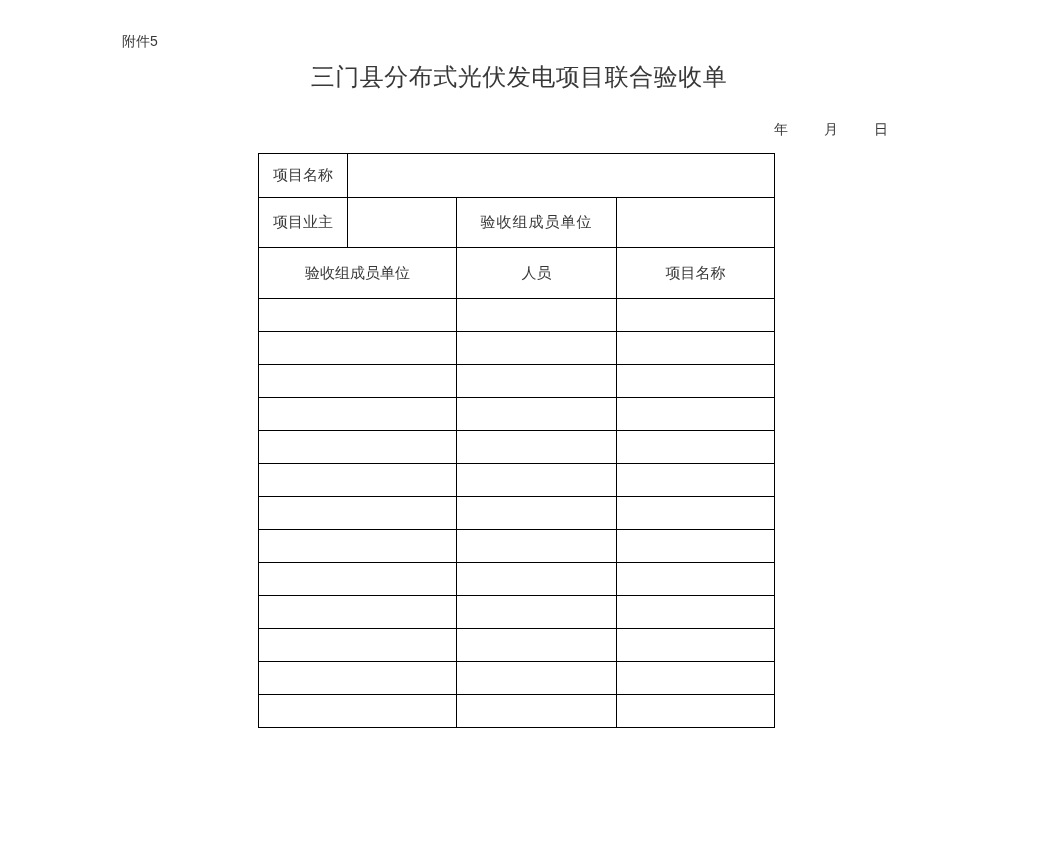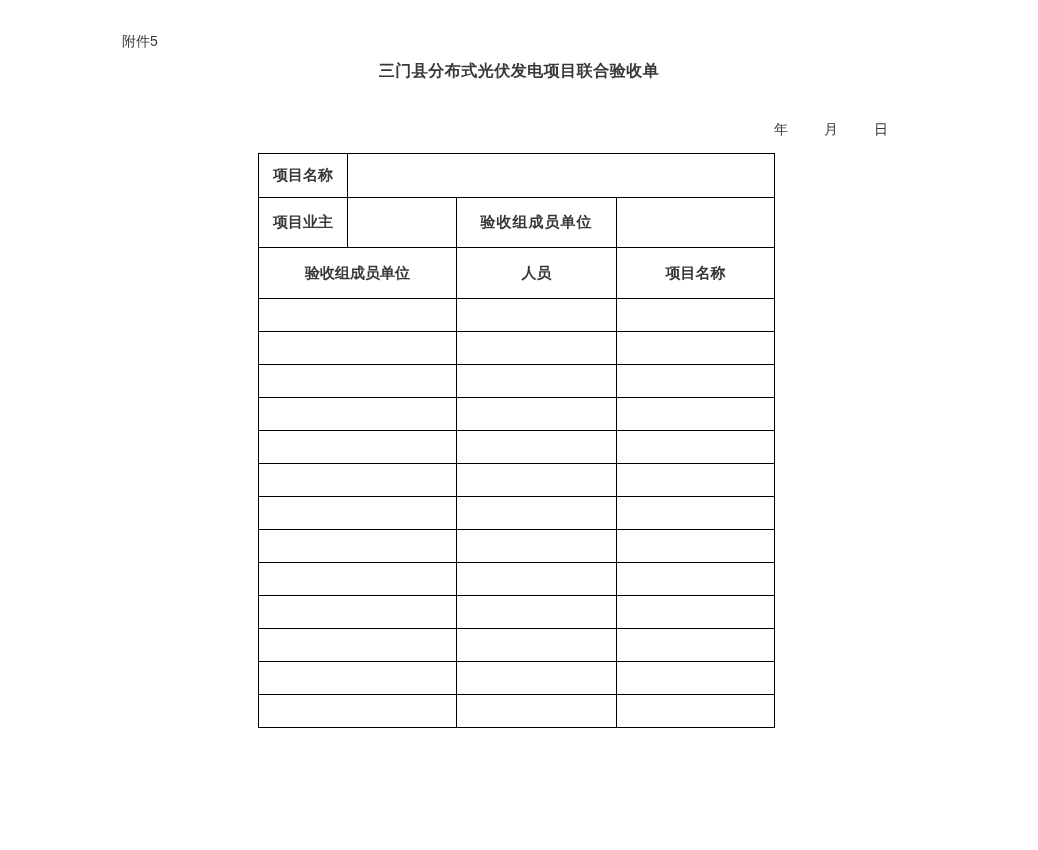--- a/index.html
+++ b/index.html
@@ -21,43 +21,42 @@
     font-size: 14px;
     color: #383838;
   }
   .doc-title {
     position: absolute;
     left: 0;
     top: 61px;
     width: 100%;
     margin: 0;
     text-align: center;
-    font-size: 16px;
-    font-weight: bold;
+    font-size: 24px;
+    font-weight: normal;
     color: #383838;
     letter-spacing: 0.5px;
   }
   .date-line {
     position: absolute;
     left: 774px;
     top: 121px;
     width: 114px;
     display: flex;
     justify-content: space-between;
     font-size: 14px;
     color: #383838;
   }
   table.form-table {
     position: absolute;
     left: 258px;
     top: 153px;
     width: 516px;
     border-collapse: collapse;
     table-layout: fixed;
-    font-weight: bold;
   }
   table.form-table td {
     border: 1px solid #000000;
     padding: 0;
     font-size: 15px;
     color: #383838;
     text-align: center;
     vertical-align: middle;
     overflow: hidden;
   }

